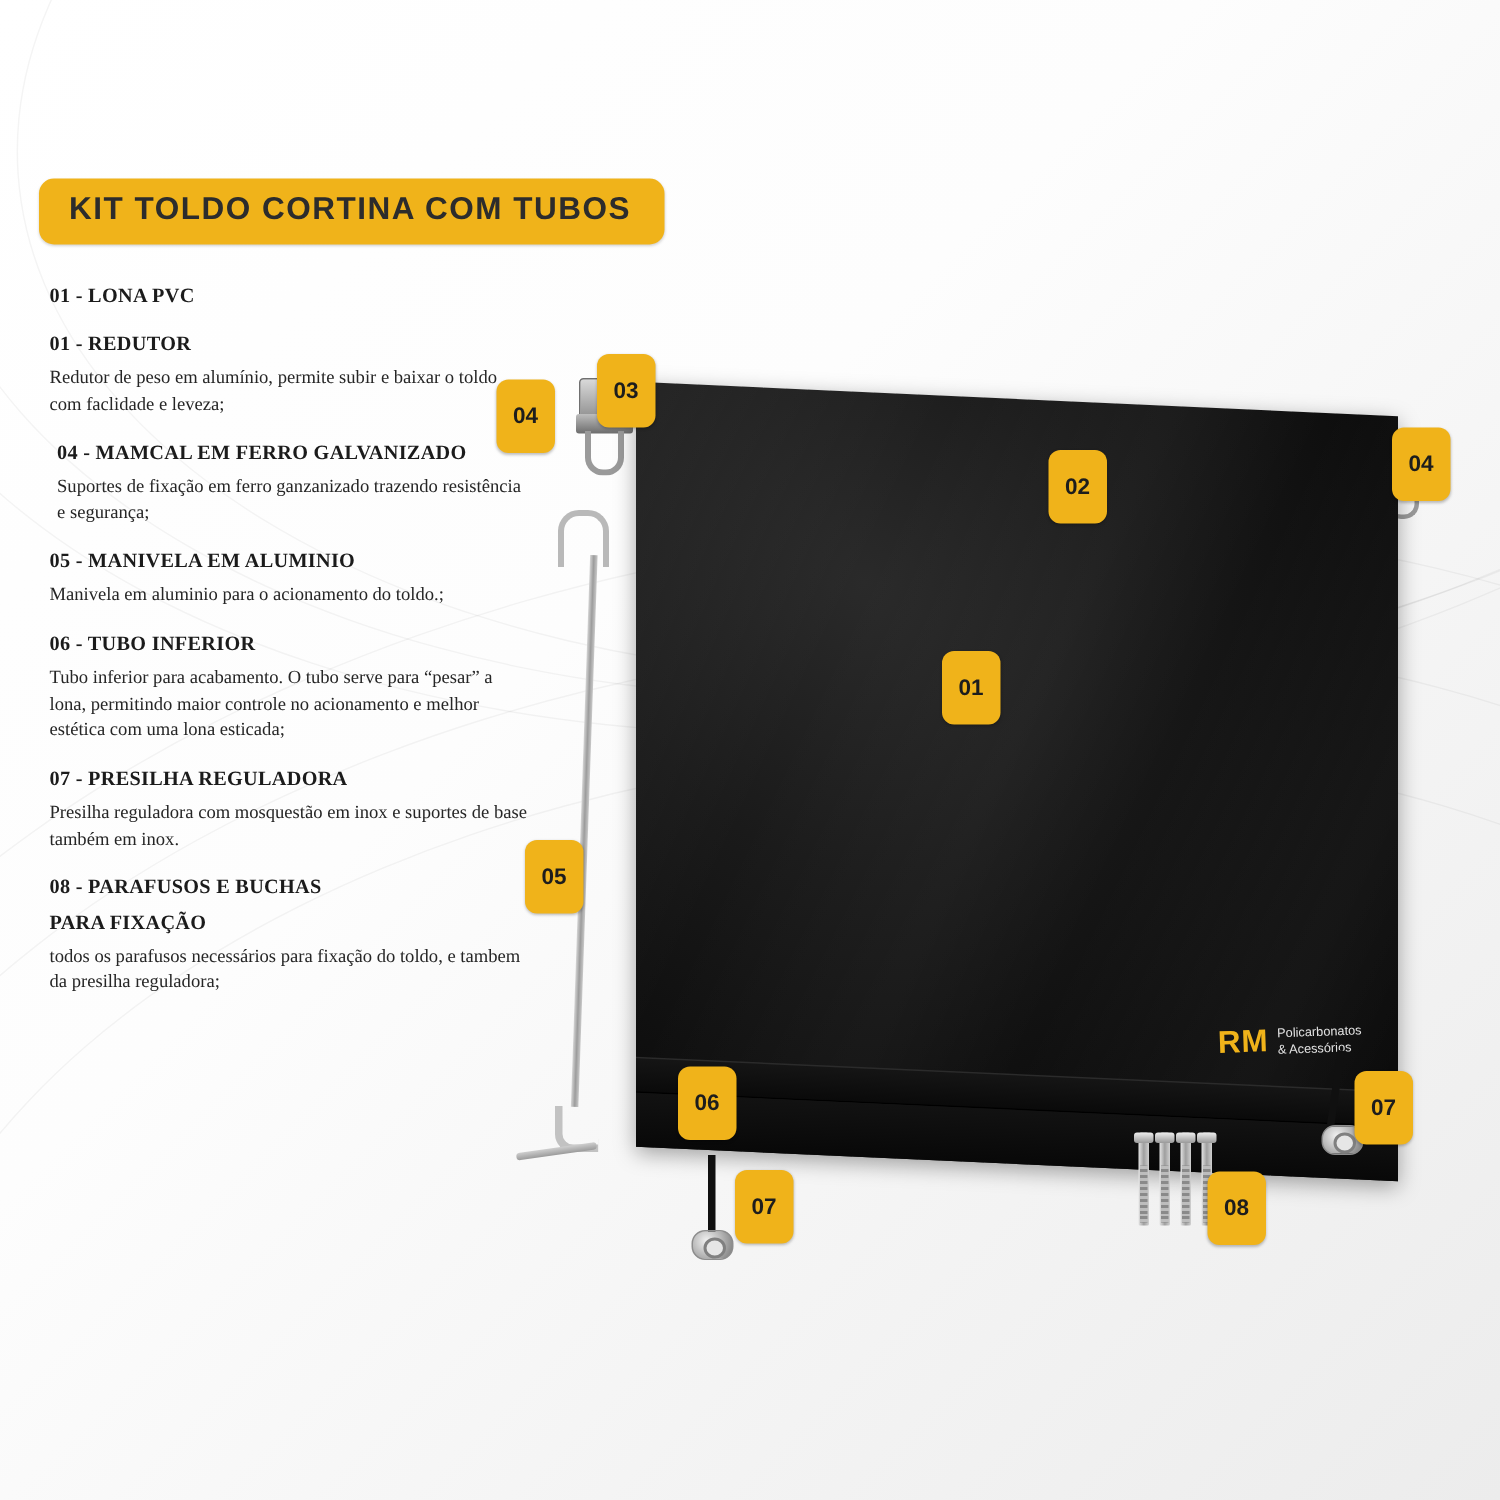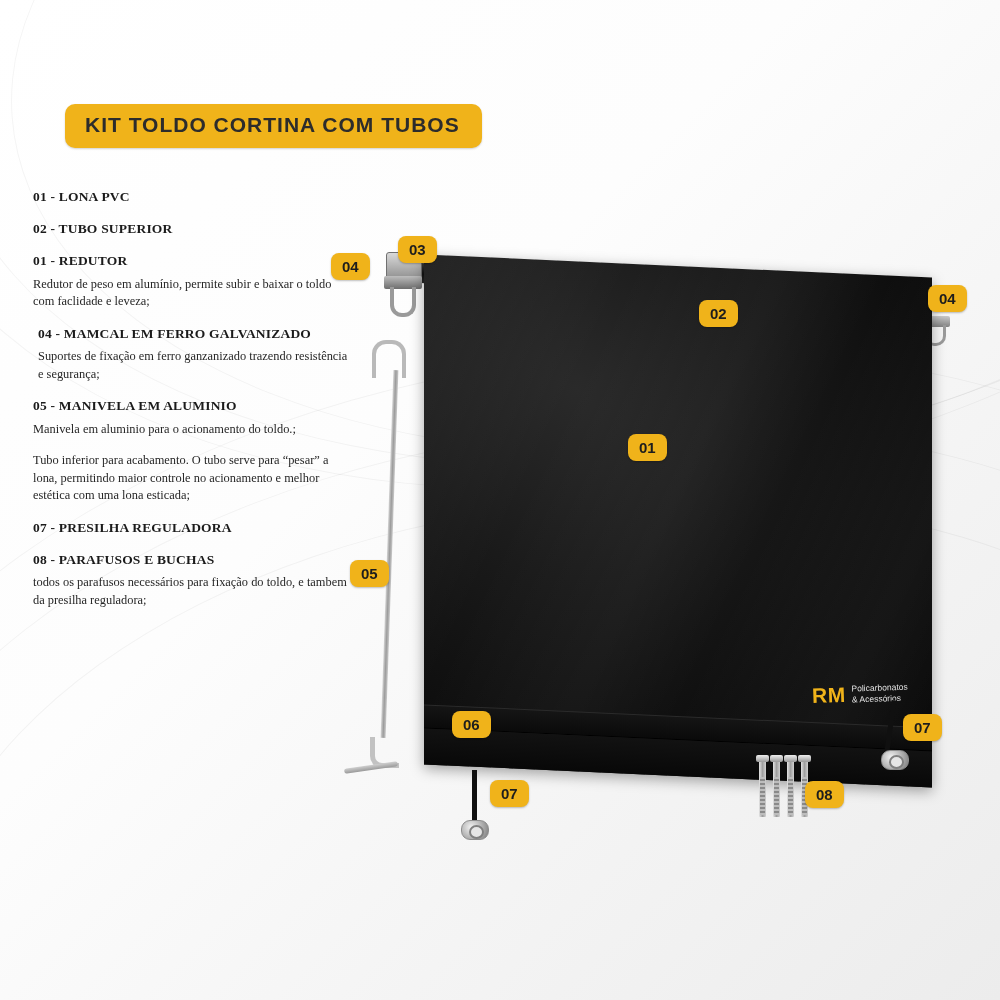--- a/index.html
+++ b/index.html
@@ -31,26 +31,25 @@
   .s2 { width: 1400px; height: 820px; left: -60px; top: -360px; transform: rotate(-6deg); }
   .s3 { width: 1300px; height: 760px; left: 10px; top: -310px; transform: rotate(-4deg); }
   .s4 { width: 1600px; height: 980px; left: -220px; top: 360px; transform: rotate(-9deg); }
   .s5 { width: 1500px; height: 900px; left: -160px; top: 430px; transform: rotate(-7deg); }
   .s6 { width: 1380px; height: 820px; left: -80px; top: 500px; transform: rotate(-5deg); }
 
   
   #title-banner {
     position: absolute;
     left: 26px;
-    top: 104px;
+    top: 119px;
     background: #f0b31a;
     border-radius: 10px;
     padding: 9px 22px 11px 20px;
     box-shadow: 0 1px 2px rgba(0,0,0,0.18);
-    margin-left: 39px;
   }
   #title-banner .t {
     font-size: 21px;
     letter-spacing: 1.0px;
     color: #2c2c2c;
     font-weight: 700;
   }
 
   
   #spec-list {
@@ -76,21 +75,21 @@
   .indent { padding-left: 5px; }
 
   
   .badge {
     position: absolute;
     background: #f0b31a;
     color: #1d1d1d;
     font-weight: 700;
     font-size: 15px;
     border-radius: 8px;
-    padding: 5px 11px;
+    padding: 16px 11px;
     box-shadow: 0 1px 2px rgba(0,0,0,0.25);
     z-index: 40;
   }
 
   
   #product { position: absolute; left: 0; top: 0; width: 1000px; height: 1000px; }
 
   #awning {
     position: absolute;
     left: 424px;
@@ -262,48 +261,50 @@
     <div class="t">KIT TOLDO CORTINA COM TUBOS</div>
   </div>
 
   <div id="spec-list">
 
     <div class="spec-item">
       <div class="spec-title">01 - LONA PVC</div>
     </div>
 
     <div class="spec-item">
-      <div class="spec-title">02 - TUBO SUPERIOR</div>
     </div>
 
     <div class="spec-item">
       <div class="spec-title">01 - REDUTOR</div>
       <div class="spec-body">Redutor de peso em alumínio, permite subir e baixar o toldo com faclidade e leveza;</div>
     </div>
 
     <div class="spec-item indent">
       <div class="spec-title">04 - MAMCAL  EM FERRO GALVANIZADO</div>
       <div class="spec-body">Suportes de fixação em ferro ganzanizado trazendo resistência e segurança;</div>
     </div>
 
     <div class="spec-item">
       <div class="spec-title">05 - MANIVELA EM ALUMINIO</div>
       <div class="spec-body">Manivela em aluminio para o acionamento do toldo.;</div>
     </div>
 
     <div class="spec-item">
+      <div class="spec-title">06 - TUBO INFERIOR</div>
       <div class="spec-body">Tubo inferior para acabamento. O tubo serve para “pesar” a lona, permitindo maior controle no acionamento e melhor estética com uma lona esticada;</div>
     </div>
 
     <div class="spec-item">
       <div class="spec-title">07 - PRESILHA REGULADORA</div>
+      <div class="spec-body">Presilha reguladora com mosquestão em inox e suportes de base também em inox.</div>
     </div>
 
     <div class="spec-item">
       <div class="spec-title">08 - PARAFUSOS E BUCHAS</div>
+      <div class="spec-title">PARA FIXAÇÃO</div>
       <div class="spec-body">todos os parafusos necessários para fixação do toldo, e tambem da presilha reguladora;</div>
     </div>
 
   </div>
 
   <div id="product">
 
     <div id="tube-top"></div>
 
     <div id="bracket-left">

